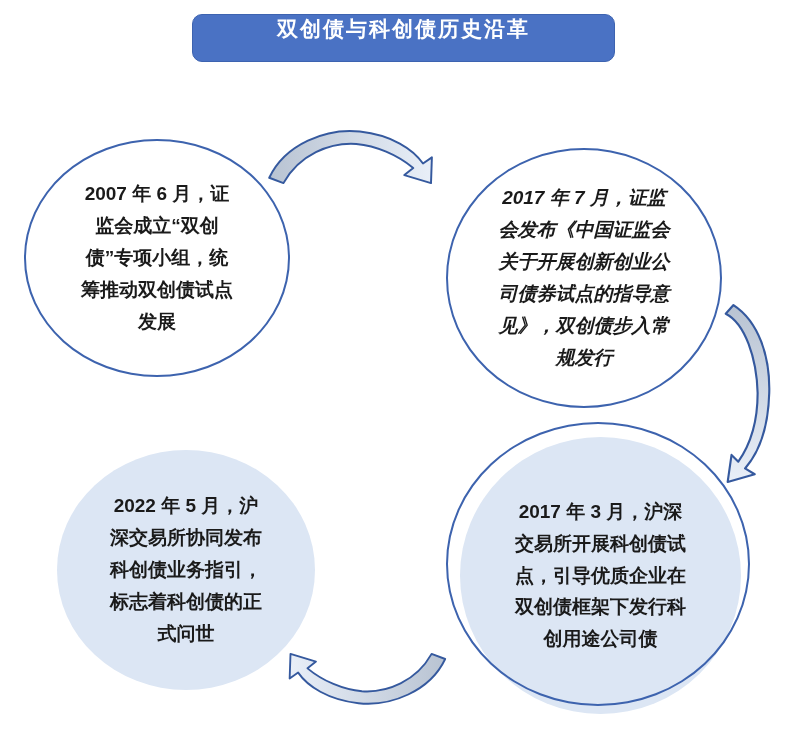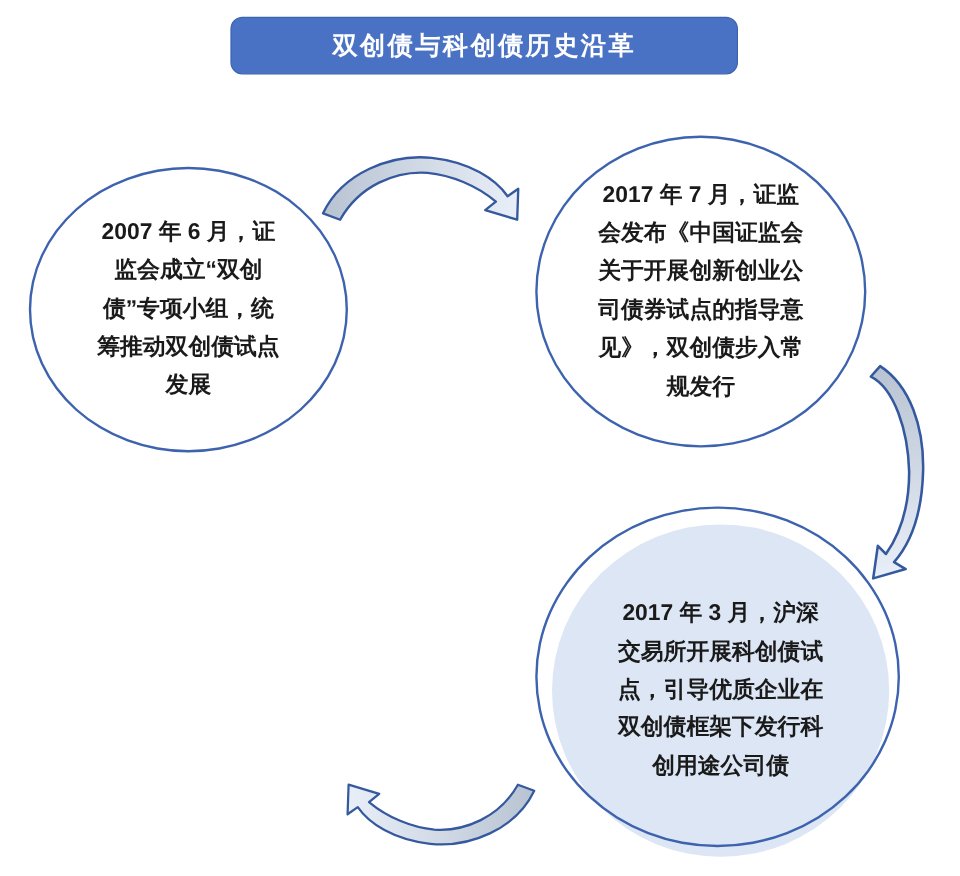--- a/index.html
+++ b/index.html
@@ -11,21 +11,21 @@
     font-family: "Liberation Sans", sans-serif;
     overflow: hidden;
   }
   .banner {
     position: absolute;
     left: 192px; top: 14px;
     width: 421px; height: 46px;
     background: #4A72C4;
     border: 1px solid #3D63B0;
     border-radius: 10px;
-    display: flex; align-items: center; justify-content: center;
+    display: flex; align-items: flex-start; justify-content: center;
     z-index: 4;
   }
   .banner-text {
     color: #ffffff;
     font-size: 21px;
     font-weight: bold;
     letter-spacing: 2px;
   }
   .node {
     position: absolute;
@@ -46,21 +46,21 @@
   .outlined { background: #ffffff; border: 2px solid #3D63AE; }
   .filled   { background: #DCE6F4; border: none; }
   .ring {
     position: absolute;
     border-radius: 50%;
     border: 2px solid #3D63AE;
     background: transparent;
     z-index: 3;
   }
   .node-2016 { left: 24px;  top: 139px; width: 262px; height: 234px; }
-  .node-2017 { left: 446px; top: 113px; width: 272px; height: 256px; }
+  .node-2017 { left: 446px; top: 148px; width: 272px; height: 256px; font-style: italic; }
   .node-2021 { left: 460px; top: 437px; width: 281px; height: 277px; z-index: 1; }
   .ring-2021 { left: 446px; top: 422px; width: 300px; height: 280px; }
   .node-2022 { left: 57px;  top: 450px; width: 258px; height: 240px; }
   .arrow { position: absolute; z-index: 2; }
   .arrow-top    { left: 256px; top: 128px; width: 190px; height: 64px; }
   .arrow-right  { left: 718px; top: 300px; width: 58px;  height: 188px; }
   .arrow-bottom { left: 282px; top: 645px; width: 170px; height: 62px; }
 </style>
 </head>
 <body>
@@ -90,20 +90,27 @@
 
   <div class="ring ring-2021"></div>
   <div class="node filled node-2021">
     <div class="node-text">2017 年 3 月，沪深
 交易所开展科创债试
 点，引导优质企业在
 双创债框架下发行科
 创用途公司债</div>
   </div>
 
+  <div class="node filled node-2022">
+    <div class="node-text">2022 年 5 月，沪
+深交易所协同发布
+科创债业务指引，
+标志着科创债的正
+式问世</div>
+  </div>
 
   <svg class="arrow arrow-top" viewBox="0 0 200 72">
     <defs>
       <linearGradient id="gradTop" x1="0%" y1="0%" x2="100%" y2="0%">
         <stop offset="0%" stop-color="#B8C3D2"></stop>
         <stop offset="100%" stop-color="#E9EFF8"></stop>
       </linearGradient>
     </defs>
     <path d="M 8,56 C 26,18 72,0 110,4 C 146,8 170,24 181,40 L 191,33 L 190,62 L 160,53 L 170,45 C 152,30 128,20 106,18 C 76,16 42,30 24,62 Z" fill="url(#gradTop)" stroke="#35599E" stroke-width="2.2" stroke-linejoin="round"></path>
   </svg>

